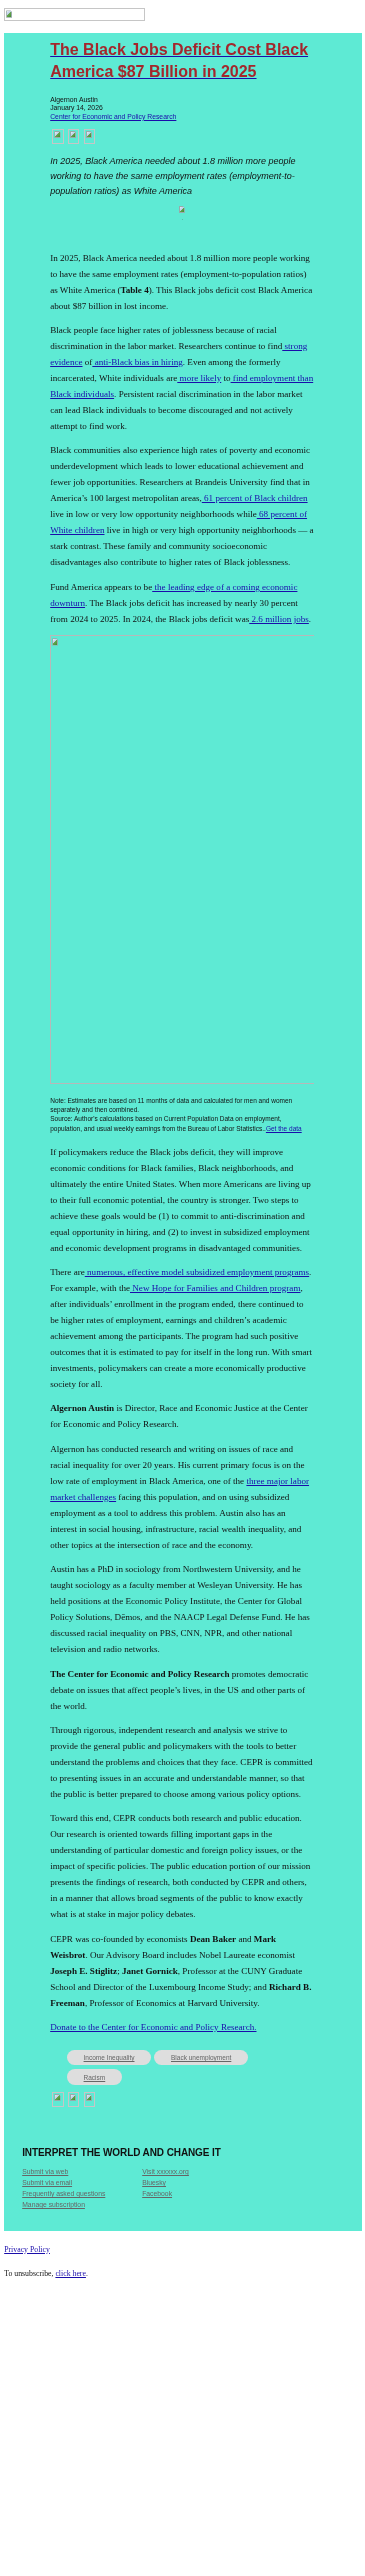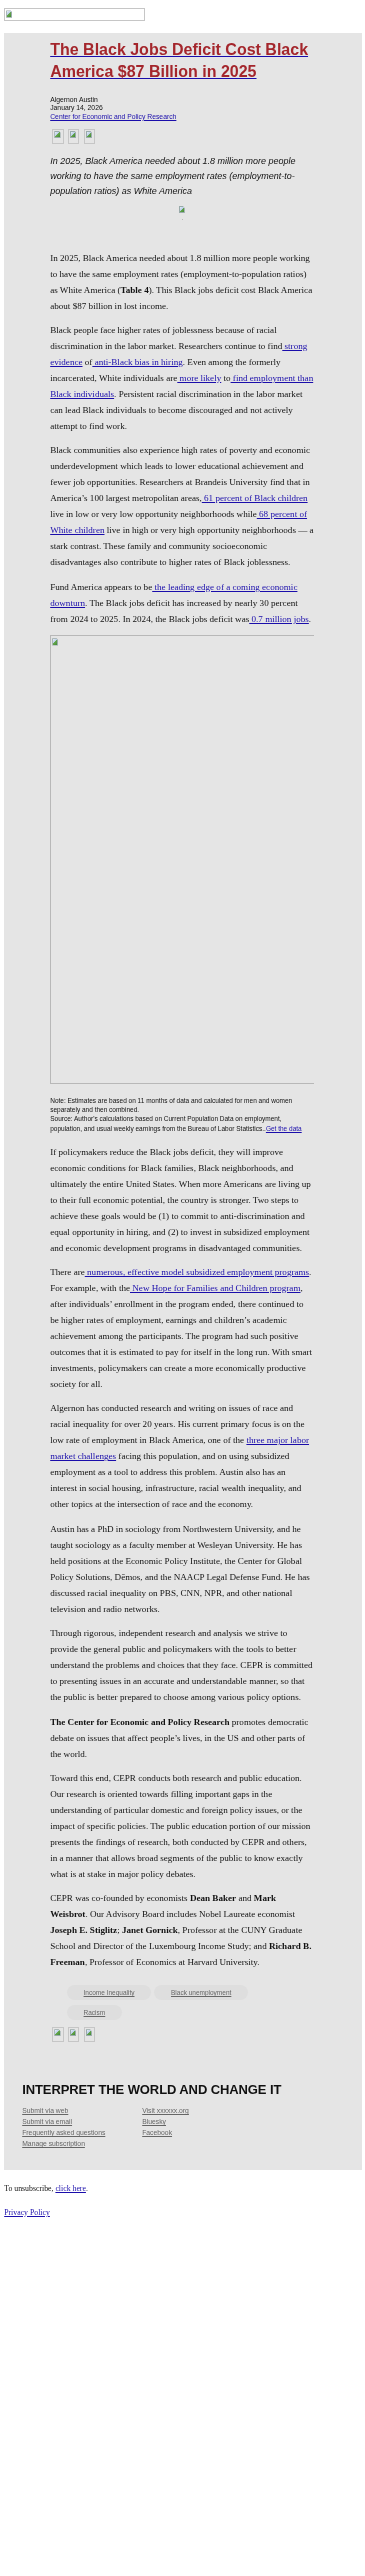--- a/index.html
+++ b/index.html
@@ -12,21 +12,21 @@
     .broken-img {
       display: inline-block; position: relative; box-sizing: border-box;
     }
     .broken-glyph {
       position: absolute; left: 1px; top: 1px; width: 6.3px; height: 7.3px;
       background: linear-gradient(135deg, #e6eef8 0%, #b9cde6 45%, #6aa84f 46%, #3f8a34 100%);
       border: 0.5px solid #9aa; box-sizing: border-box;
       clip-path: polygon(0 0, 70% 0, 100% 30%, 100% 100%, 0 100%);
     }
     .card {
-      margin: 12.5px 4.2px 0 4.2px; background: #e5e5e5; padding: 0 0 21px 0;
+      margin: 12.5px 4.2px 0 4.2px; background: #5eead4; padding: 0 0 21px 0;
     }
     .inner { width: 264px; margin-left: 46px; }
     h1.title {
       margin: 0; padding-top: 5.2px;
       font-family: "Liberation Sans", sans-serif; font-size: 16px; line-height: 22.5px;
       font-weight: bold; color: #a4262c;
     }
     h1.title a { color: #a4262c; text-decoration: underline; text-decoration-color: #1a0dab; }
     .byline {
       margin-top: 12.5px; font-family: "Liberation Sans", sans-serif; font-size: 6.8px; line-height: 8.4px; color: #111;
@@ -58,21 +58,21 @@
     }
     .tags { margin: 14.6px 0 0 16.7px; }
     .tag {
       display: inline-block; background: #dedede; border-radius: 9.4px;
       padding: 4.2px 16.7px; margin: 0 1px 4.2px 0;
       font-family: "Liberation Sans", sans-serif; font-size: 6.5px; color: #666;
     }
     .tag a { color: #666; }
     .share-row.bottom { margin-top: 3.1px; }
     .footer-block { margin-left: 18px; margin-top: 39px; font-family: "Liberation Sans", sans-serif; }
-    .footer-title { font-size: 13px; font-weight: bold; color: #111; letter-spacing: -0.1px; }
+    .footer-title { font-size: 10px; font-weight: bold; color: #111; letter-spacing: -0.1px; }
     .footer-cols { display: flex; margin-top: 8.4px; }
     .footer-col { width: 120px; }
     .footer-col a { display: block; font-size: 6.8px; line-height: 11px; color: #666; }
     .post-footer { margin: 13.6px 0 0 4.2px; font-size: 7.8px; line-height: 10.4px; }
     .post-footer p { margin: 0 0 13.6px 0; }
   </style>
 </head>
 <body>
 
 <div class="top-logo">
@@ -104,48 +104,50 @@
     </div>
     <div class="caption-mark">,</div>
 
     <div class="body">
       <p class="first"><span>In 2025, Black America needed about 1.8 million more people working to have the same employment rates (employment-to-population ratios) as White America (</span><b>Table 4</b><span>). This Black jobs deficit cost Black America about $87 billion in lost income.</span></p>
 
       <p><span>Black people face higher rates of joblessness because of racial discrimination in the labor market. Researchers continue to find</span><a href="#"> strong evidence</a><span> of</span><a href="#"> anti-Black bias in hiring</a><span>. Even among the formerly incarcerated, White individuals are</span><a href="#"> more likely</a><span> to</span><a href="#"> find employment than Black individuals</a><span>. Persistent racial discrimination in the labor market can lead Black individuals to become discouraged and not actively attempt to find work.</span></p>
 
       <p><span>Black communities also experience high rates of poverty and economic underdevelopment which leads to lower educational achievement and fewer job opportunities. Researchers at Brandeis University find that in America’s 100 largest metropolitan areas,</span><a href="#"> 61 percent of Black children</a><span> live in low or very low opportunity neighborhoods while</span><a href="#"> 68 percent of White children</a><span> live in high or very high opportunity neighborhoods — a stark contrast. These family and community socioeconomic disadvantages also contribute to higher rates of Black joblessness.</span></p>
 
-      <p><span>Fund America appears to be</span><a href="#"> the leading edge of a coming economic downturn</a><span>. The Black jobs deficit has increased by nearly 30 percent from 2024 to 2025. In 2024, the Black jobs deficit was</span><a href="#"> 0.7 million jobs</a><span>.</span></p>
+      <p><span>Fund America appears to be</span><a href="#"> the leading edge of a coming economic downturn</a><span>. The Black jobs deficit has increased by nearly 30 percent from 2024 to 2025. In 2024, the Black jobs deficit was</span><a href="#"> 2.6 million jobs</a><span>.</span></p>
 
       <div class="chart-box">
         <span class="broken-glyph"></span>
       </div>
 
       <div class="chart-note">
         <div>Note: Estimates are based on 11 months of data and calculated for men and women separately and then combined.</div>
         <div><span>Source: Author's calculations based on Current Population Data on employment, population, and usual weekly earnings from the Bureau of Labor Statistics..</span><a href="#">Get the data</a></div>
       </div>
 
       <p>If policymakers reduce the Black jobs deficit, they will improve economic conditions for Black families, Black neighborhoods, and ultimately the entire United States. When more Americans are living up to their full economic potential, the country is stronger. Two steps to achieve these goals would be (1) to commit to anti-discrimination and equal opportunity in hiring, and (2) to invest in subsidized employment and economic development programs in disadvantaged communities.</p>
 
       <p><span>There are</span><a href="#"> numerous, effective model subsidized employment programs</a><span>. For example, with the</span><a href="#"> New Hope for Families and Children program</a><span>, after individuals’ enrollment in the program ended, there continued to be higher rates of employment, earnings and children’s academic achievement among the participants. The program had such positive outcomes that it is estimated to pay for itself in the long run. With smart investments, policymakers can create a more economically productive society for all.</span></p>
 
+      <p><b>Algernon Austin</b><span> is Director, Race and Economic Justice at the Center for Economic and Policy Research.</span></p>
 
       <p><span>Algernon has conducted research and writing on issues of race and racial inequality for over 20 years. His current primary focus is on the low rate of employment in Black America, one of the </span><a href="#">three major labor market challenges</a><span> facing this population, and on using subsidized employment as a tool to address this problem. Austin also has an interest in social housing, infrastructure, racial wealth inequality, and other topics at the intersection of race and the economy.</span></p>
 
       <p>Austin has a PhD in sociology from Northwestern University, and he taught sociology as a faculty member at Wesleyan University. He has held positions at the Economic Policy Institute, the Center for Global Policy Solutions, Dēmos, and the NAACP Legal Defense Fund. He has discussed racial inequality on PBS, CNN, NPR, and other national television and radio networks.</p>
 
+      <p><b>The Center for Economic and Policy Research</b><span> promotes democratic debate on issues that affect people’s lives, in the US and other parts of the world.</span></p>
+
       <p>Through rigorous, independent research and analysis we strive to provide the general public and policymakers with the tools to better understand the problems and choices that they face. CEPR is committed to presenting issues in an accurate and understandable manner, so that the public is better prepared to choose among various policy options.</p>
-
-      <p><b>The Center for Economic and Policy Research</b><span> promotes democratic debate on issues that affect people’s lives, in the US and other parts of the world.</span></p>
 
       <p>Toward this end, CEPR conducts both research and public education. Our research is oriented towards filling important gaps in the understanding of particular domestic and foreign policy issues, or the impact of specific policies. The public education portion of our mission presents the findings of research, both conducted by CEPR and others, in a manner that allows broad segments of the public to know exactly what is at stake in major policy debates.</p>
 
       <p><span>CEPR was co-founded by economists </span><b>Dean Baker</b><span> and </span><b>Mark Weisbrot</b><span>. Our Advisory Board includes Nobel Laureate economist </span><b>Joseph E. Stiglitz</b><span>; </span><b>Janet Gornick</b><span>, Professor at the CUNY Graduate School and Director of the Luxembourg Income Study; and </span><b>Richard B. Freeman</b><span>, Professor of Economics at Harvard University.</span></p>
 
+      <p><a href="#">Donate to the Center for Economic and Policy Research.</a></p>
     </div>
 
     <div class="tags">
       <span class="tag"><a href="#">Income Inequality</a></span>
       <span class="tag"><a href="#">Black unemployment</a></span><br>
       <span class="tag"><a href="#">Racism</a></span>
     </div>
 
     <div class="share-row bottom">
       <span class="broken-img"><span class="broken-glyph"></span></span>
@@ -166,16 +168,16 @@
       <div class="footer-col">
         <a href="#">Visit xxxxxx.org</a>
         <a href="#">Bluesky</a>
         <a href="#">Facebook</a>
       </div>
     </div>
   </div>
 </div>
 
 <div class="post-footer">
+  <p><a href="#">Privacy Policy</a></p>
   <p><span>To unsubscribe, </span><a href="#">click here</a><span>.</span></p>
-  <p><a href="#">Privacy Policy</a></p>
 </div>
 
 
 </body></html>

